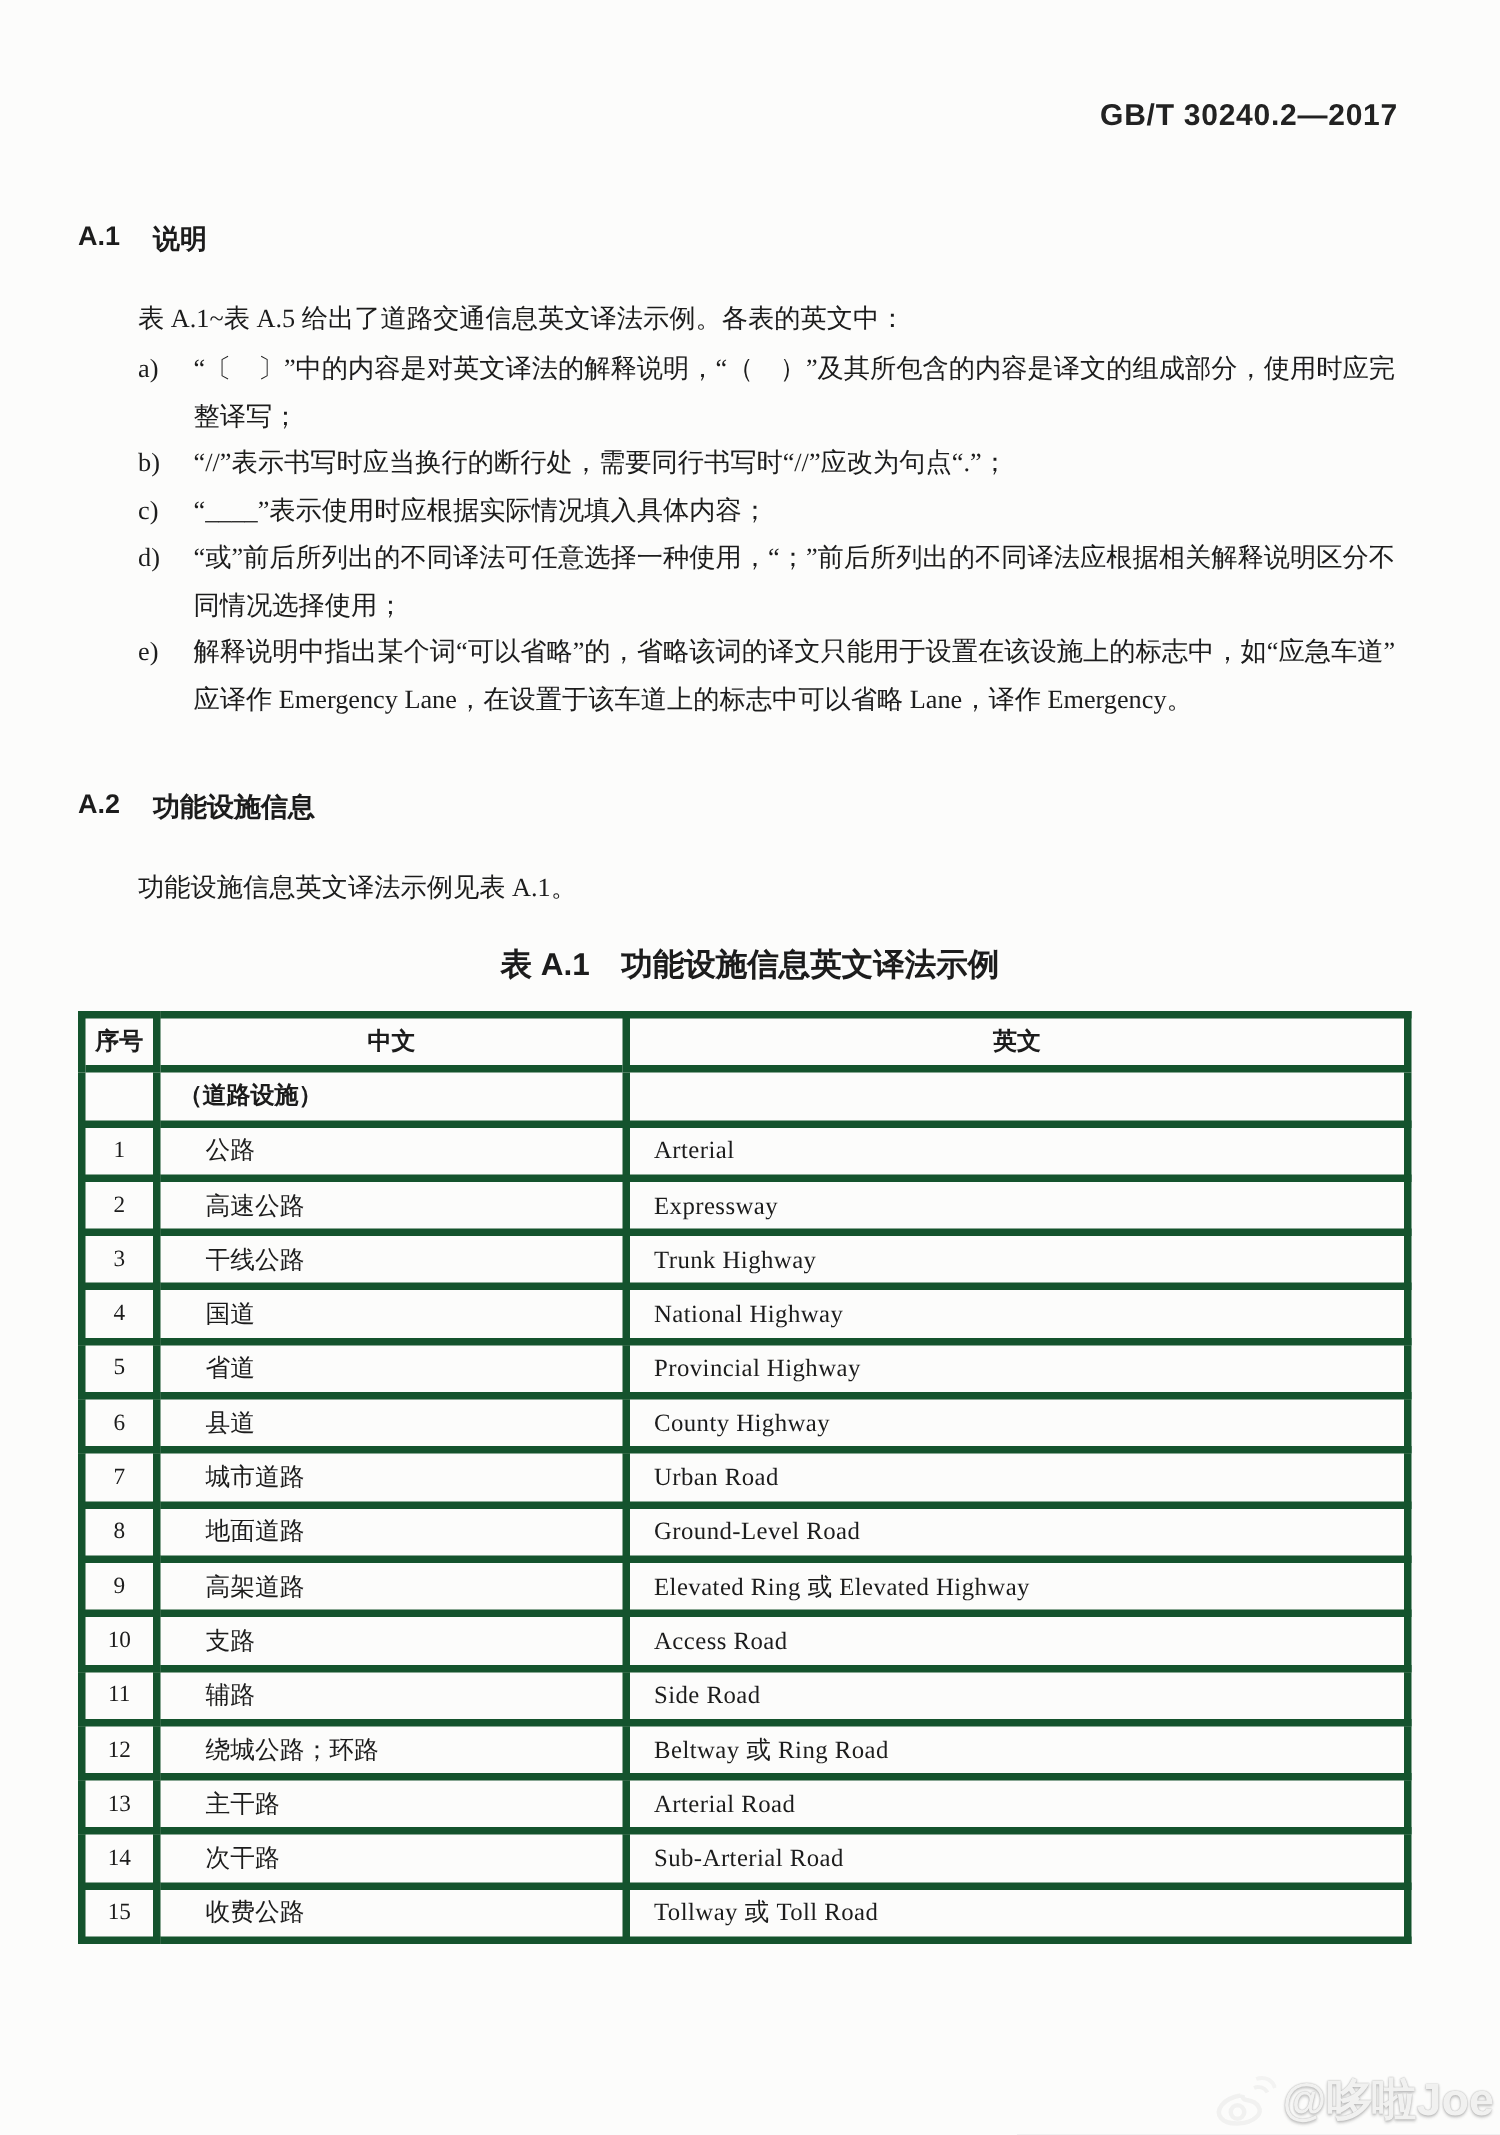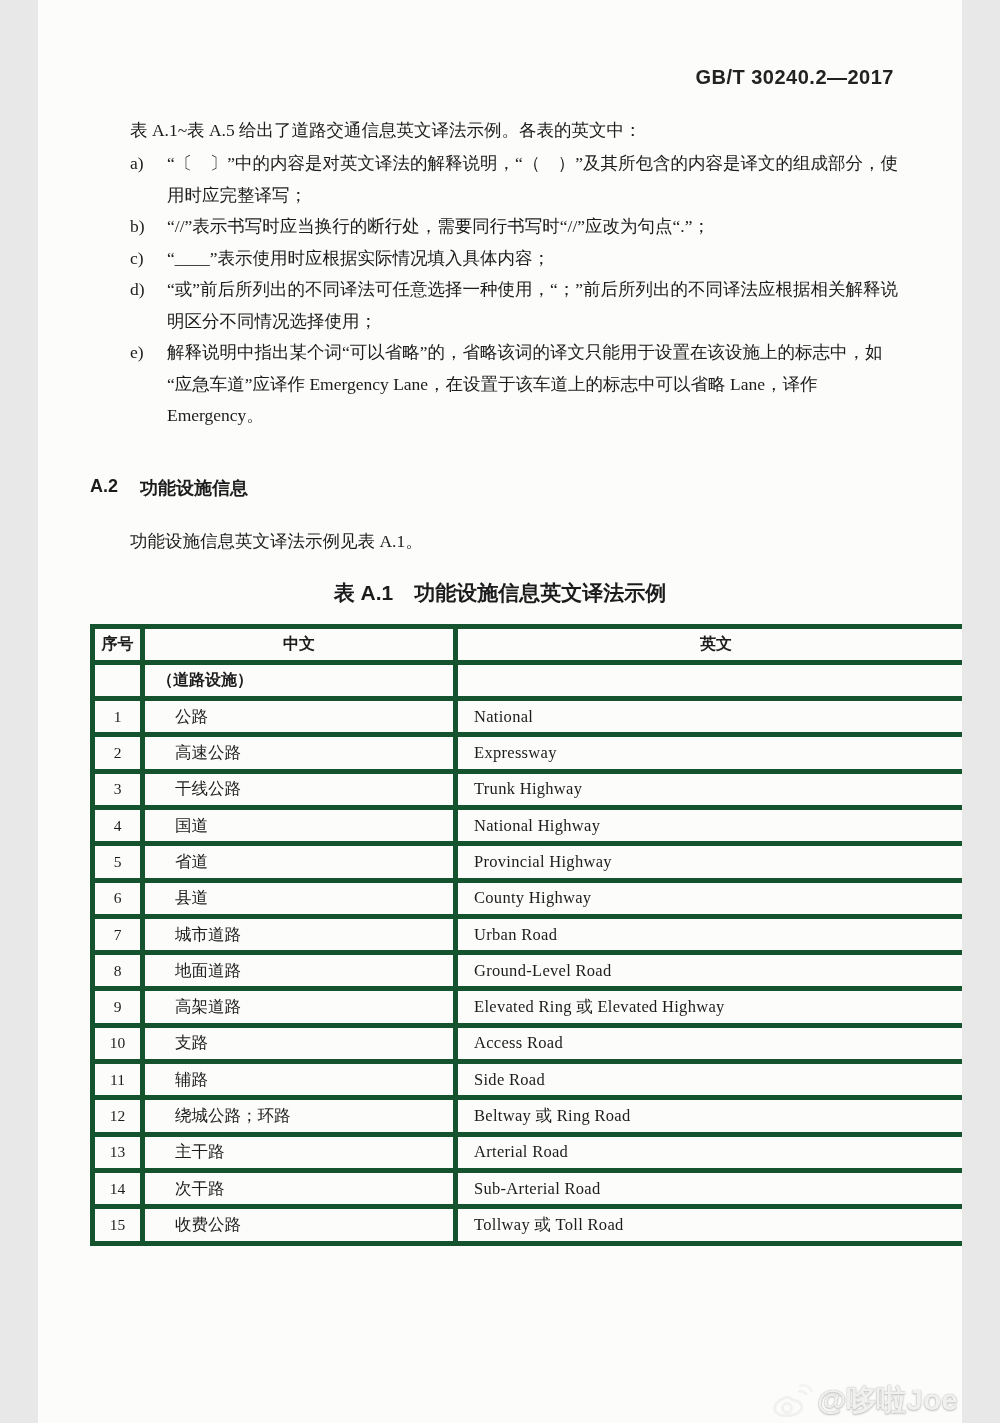--- a/index.html
+++ b/index.html
@@ -1,18 +1,18 @@
 <!DOCTYPE html>
 <html lang="zh"><head>
 <meta charset="utf-8">
 <style>
   html, body { margin: 0; padding: 0; background: #e8e8e8; }
   .page {
     position: relative;
-    width: 924px;
+    width: 1000px;
     height: 1423px;
     margin: 0 auto;
     background: #fcfcfb;
     color: #1c1c1c;
     font-family: "Liberation Serif", "DejaVu Serif", serif;
     overflow: hidden;
   }
   
   .doc-number {
     padding: 66px 68px 0 0;
@@ -109,20 +109,24 @@
   .weibo-icon svg { display: block; }
 </style>
 </head>
 <body>
 
 <div class="page">
 
   <div class="doc-number">GB/T 30240.2—2017</div>
 
 
+  <div class="section-heading">
+    <span>A.1</span>
+    <span>说明</span>
+  </div>
 
   <div class="para">表 A.1~表 A.5 给出了道路交通信息英文译法示例。各表的英文中：</div>
 
   <div class="notes-list">
     <div class="note-item">
       <span class="note-label">a)</span>
       <span class="note-text">“〔　〕”中的内容是对英文译法的解释说明，“（　）”及其所包含的内容是译文的组成部分，使用时应完整译写；</span>
     </div>
     <div class="note-item">
       <span class="note-label">b)</span>
@@ -164,21 +168,21 @@
       <th>英文</th>
     </tr>
     <tr>
       <td></td>
       <td class="group-cell">（道路设施）</td>
       <td></td>
     </tr>
     <tr>
       <td class="cell-no">1</td>
       <td class="cell-zh">公路</td>
-      <td class="cell-en">National</td>
+      <td class="cell-en">Arterial</td>
     </tr>
     <tr>
       <td class="cell-no">2</td>
       <td class="cell-zh">高速公路</td>
       <td class="cell-en">Expressway</td>
     </tr>
     <tr>
       <td class="cell-no">3</td>
       <td class="cell-zh">干线公路</td>
       <td class="cell-en">Trunk Highway</td>

